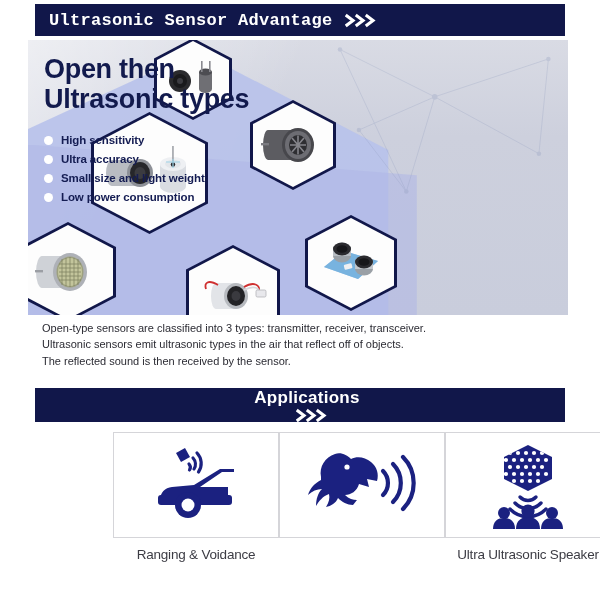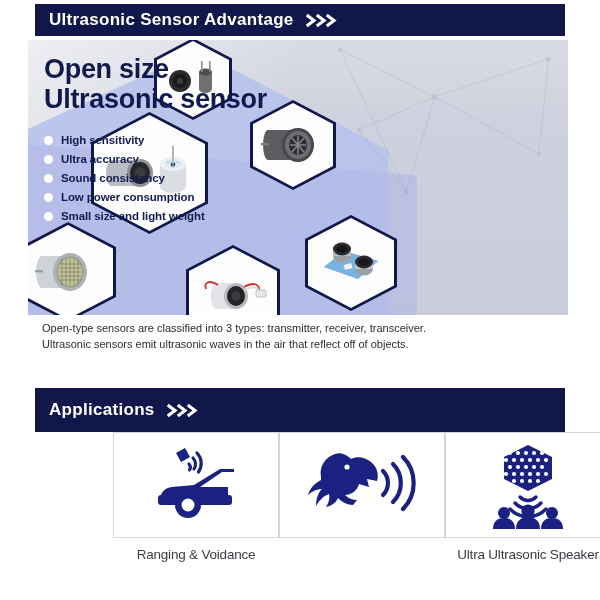--- a/index.html
+++ b/index.html
@@ -35,24 +35,24 @@
     letter-spacing: 0.3px;
     white-space: nowrap;
   }
   .chevrons {
     display: inline-flex;
     margin-left: 12px;
     align-items: center;
   }
   .chevrons svg { display: block; }
 
-  #advantage-bar { top: 4px; height: 32px; }
+  #advantage-bar { top: 4px; height: 32px; font-family: Liberation Mono, monospace; }
   #advantage-bar .bar-title { font-size: 17px; }
 
-  #applications-bar { top: 388px; height: 44px; }
+  #applications-bar { top: 388px; height: 34px; flex-direction: column; }
   #applications-bar .bar-title { font-size: 17px; }
 
   
   .hero {
     position: absolute;
     left: 28px;
     top: 40px;
     width: 540px;
     height: 275px;
     overflow: hidden;
@@ -222,43 +222,39 @@
         <circle cx="20" cy="10" r="2.4"></circle>
           <circle cx="120" cy="60" r="3"></circle>
         <circle cx="240" cy="20" r="2.4"></circle>
           <circle cx="90" cy="160" r="2.4"></circle>
         <circle cx="230" cy="120" r="2.4"></circle>
           <circle cx="40" cy="95" r="2.4"></circle>
       </g>
     </svg>
 
     <div class="hero-text">
-      <div class="hero-title">Open size</div>
-      <div class="hero-title">Ultrasonic sensor</div>
+      <div class="hero-title">Open then</div>
+      <div class="hero-title">Ultrasonic types</div>
 
       <ul class="hero-list">
         <li>
           <span class="hero-bullet"></span>
           <span class="li-label">High sensitivity</span>
         </li>
         <li>
           <span class="hero-bullet"></span>
           <span class="li-label">Ultra accuracy</span>
         </li>
         <li>
           <span class="hero-bullet"></span>
-          <span class="li-label">Sound consistency</span>
+          <span class="li-label">Small size and light weight</span>
         </li>
         <li>
           <span class="hero-bullet"></span>
           <span class="li-label">Low power consumption</span>
-        </li>
-        <li>
-          <span class="hero-bullet"></span>
-          <span class="li-label">Small size and light weight</span>
         </li>
       </ul>
     </div>
 
     <div class="hex" style="left:126px; top:-2px; width:78px; height:82px;">
       <div class="hex-inner">
         <svg width="56" height="40" viewBox="0 0 56 40">
           <ellipse cx="15" cy="22" rx="11" ry="11" fill="#2b2b2e"></ellipse>
           <ellipse cx="15" cy="22" rx="7" ry="7" fill="#1a1a1c"></ellipse>
           <ellipse cx="15" cy="22" rx="3" ry="3" fill="#3d3d42"></ellipse>
@@ -349,21 +345,22 @@
           <ellipse cx="48" cy="25" rx="9" ry="6.4" fill="#2b2b2f"></ellipse>
           <ellipse cx="48" cy="25" rx="5.5" ry="3.8" fill="#17171a"></ellipse>
           <rect x="28" y="27" width="8" height="5" rx="1" fill="#f0f0f2" transform="rotate(-14 32 29)"></rect>
         </svg>
       </div>
     </div>
   </div>
 
   <div class="description">
     <div class="desc-line">Open-type sensors are classified into 3 types: transmitter, receiver, transceiver.</div>
-    <div class="desc-line">Ultrasonic sensors emit ultrasonic waves in the air that reflect off of objects.</div>
+    <div class="desc-line">Ultrasonic sensors emit ultrasonic types in the air that reflect off of objects.</div>
+    <div class="desc-line">The reflected sound is then received by the sensor.</div>
   </div>
 
   <div class="section-bar" id="applications-bar">
     <span class="bar-title">Applications</span>
     <span class="chevrons">
       <svg width="34" height="15" viewBox="0 0 34 15">
         <g fill="none" stroke="#ffffff" stroke-width="3.1" stroke-linecap="square">
           <polyline points="2,3 8,7.5 2,12"></polyline>
           <polyline points="12,3 18,7.5 12,12"></polyline>
           <polyline points="22,3 28,7.5 22,12"></polyline>

